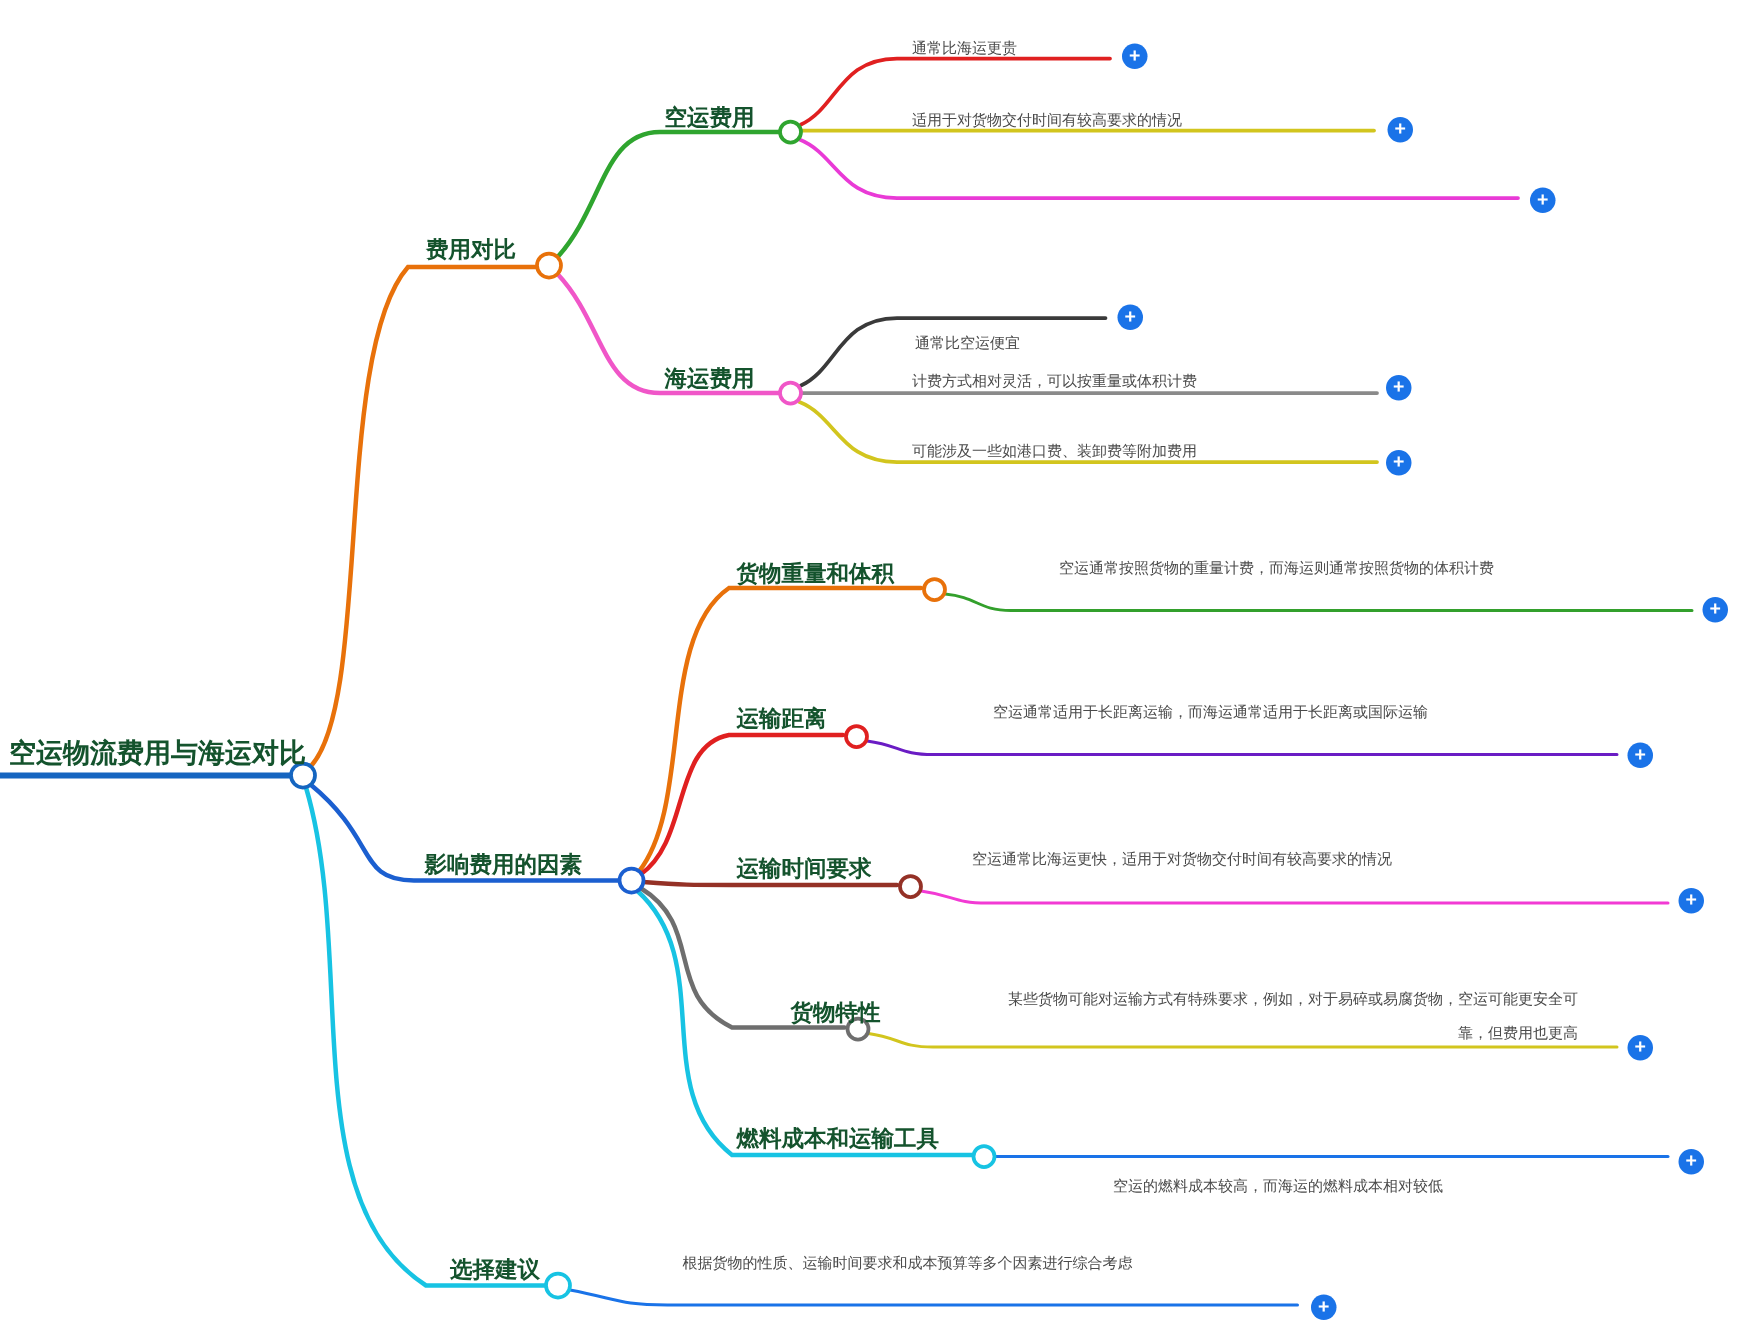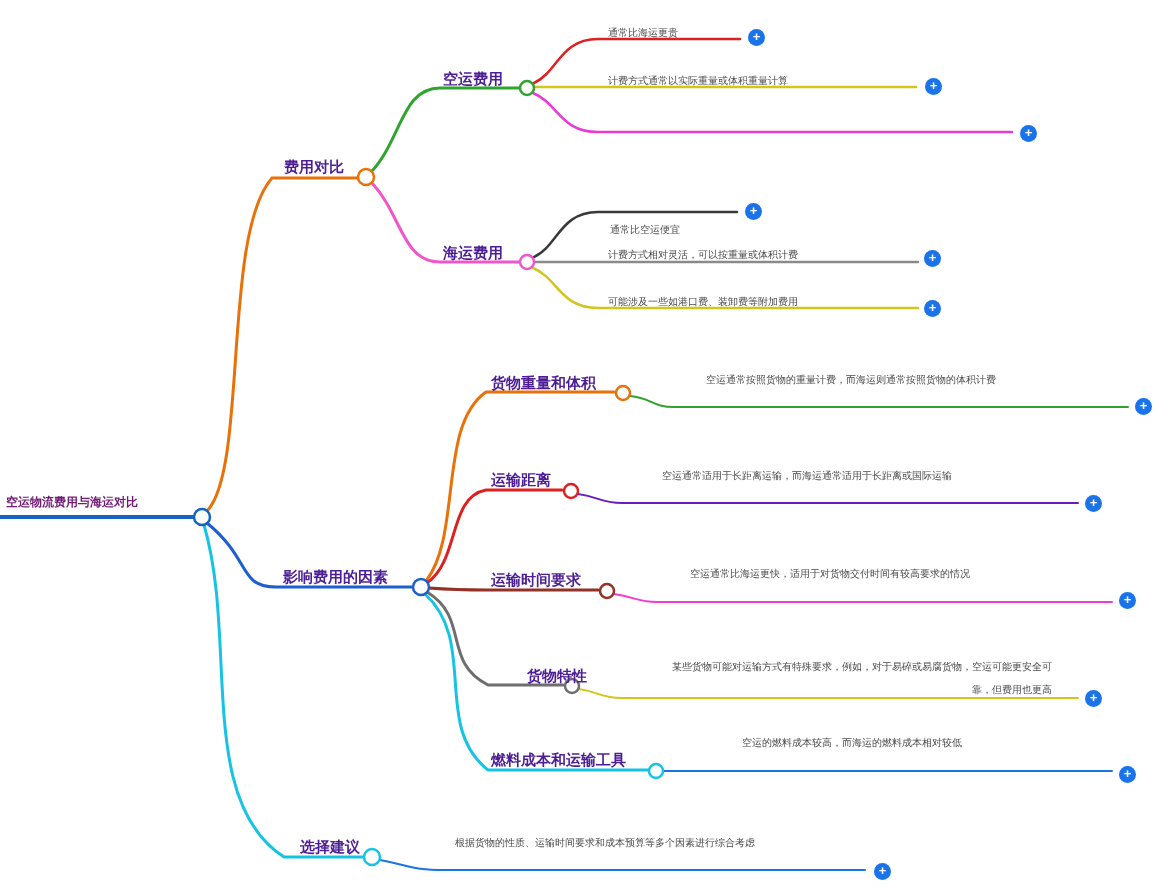--- a/index.html
+++ b/index.html
@@ -1,22 +1,22 @@
 <!DOCTYPE html>
 <html><head>
 <meta charset="utf-8">
 <style>
   html,body{margin:0;padding:0;background:#ffffff;}
   #canvas{
     position:relative;width:1176px;height:888px;background:#ffffff;overflow:hidden;
     font-family:"Liberation Sans","DejaVu Sans",sans-serif;
   }
   #wires{position:absolute;left:0;top:0;width:1176px;height:888px;}
-  .lbl{position:absolute;white-space:nowrap;color:#4c1d95;font-weight:bold;font-size:15px;line-height:18px;}
-  .root-lbl{position:absolute;white-space:nowrap;color:#701a75;font-weight:bold;font-size:12px;line-height:20px;}
+  .lbl{position:absolute;white-space:nowrap;color:#14532d;font-weight:bold;font-size:15px;line-height:18px;}
+  .root-lbl{position:absolute;white-space:nowrap;color:#14532d;font-weight:bold;font-size:18px;line-height:20px;}
   .leaf{position:absolute;color:#4a4a4a;font-size:10px;line-height:23px;word-break:break-all;}
   .leaf.nowrap{white-space:nowrap;}
   .plus{
     position:absolute;width:17px;height:17px;border-radius:50%;
     background:#1a73e8;color:#ffffff;font-size:13px;font-weight:bold;
     line-height:16px;text-align:center;cursor:pointer;user-select:none;
   }
 </style>
 </head>
 <body>
@@ -66,43 +66,43 @@
     <circle cx="656" cy="771" r="7" fill="#fff" stroke="#17c3e3" stroke-width="2.5"></circle>
     <circle cx="372" cy="857" r="8" fill="#fff" stroke="#17c3e3" stroke-width="2.5"></circle>
   </svg>
 
   <div class="root-lbl" style="left:6px;top:492px;">空运物流费用与海运对比</div>
 
   <div class="lbl" style="left:284px;top:158px;">费用对比</div>
 
   <div class="lbl" style="left:443px;top:70px;">空运费用</div>
   <div class="leaf nowrap" style="left:608px;top:21px;">通常比海运更贵</div>
-  <div class="leaf nowrap" style="left:608px;top:69px;">计费方式通常以实际重量或体积重量计算</div>
+  <div class="leaf nowrap" style="left:608px;top:69px;">适用于对货物交付时间有较高要求的情况</div>
 
   <div class="lbl" style="left:443px;top:244px;">海运费用</div>
   <div class="leaf nowrap" style="left:610px;top:194px;margin-top:24px;">通常比空运便宜</div>
   <div class="leaf nowrap" style="left:608px;top:243px;">计费方式相对灵活，可以按重量或体积计费</div>
   <div class="leaf nowrap" style="left:608px;top:290px;">可能涉及一些如港口费、装卸费等附加费用</div>
 
   <div class="lbl" style="left:283px;top:568px;">影响费用的因素</div>
 
   <div class="lbl" style="left:491px;top:374px;">货物重量和体积</div>
   <div class="leaf" style="left:706px;top:368px;width:392px;">空运通常按照货物的重量计费，而海运则通常按照货物的体积计费</div>
 
   <div class="lbl" style="left:491px;top:471px;">运输距离</div>
   <div class="leaf" style="left:662px;top:464px;width:392px;">空运通常适用于长距离运输，而海运通常适用于长距离或国际运输</div>
 
   <div class="lbl" style="left:491px;top:571px;">运输时间要求</div>
-  <div class="leaf" style="left:690px;top:562px;width:392px;">空运通常比海运更快，适用于对货物交付时间有较高要求的情况</div>
+  <div class="leaf" style="left:648px;top:562px;width:392px;">空运通常比海运更快，适用于对货物交付时间有较高要求的情况</div>
 
   <div class="lbl" style="left:491px;top:667px;margin-left:36px;">货物特性</div>
   <div class="leaf" style="left:660px;top:655px;width:392px;text-align:right;">某些货物可能对运输方式有特殊要求，例如，对于易碎或易腐货物，空运可能更安全可靠，但费用也更高</div>
 
   <div class="lbl" style="left:491px;top:751px;">燃料成本和运输工具</div>
-  <div class="leaf nowrap" style="left:742px;top:731px;text-align:center;">空运的燃料成本较高，而海运的燃料成本相对较低</div>
+  <div class="leaf nowrap" style="left:742px;top:780px;text-align:center;">空运的燃料成本较高，而海运的燃料成本相对较低</div>
 
   <div class="lbl" style="left:300px;top:838px;">选择建议</div>
   <div class="leaf" style="left:455px;top:831px;width:392px;">根据货物的性质、运输时间要求和成本预算等多个因素进行综合考虑</div>
 
   <div class="plus" style="left:748px;top:29px;">+</div>
   <div class="plus" style="left:925px;top:78px;">+</div>
   <div class="plus" style="left:1020px;top:125px;">+</div>
   <div class="plus" style="left:745px;top:203px;">+</div>
   <div class="plus" style="left:924px;top:250px;">+</div>
   <div class="plus" style="left:924px;top:300px;">+</div>

